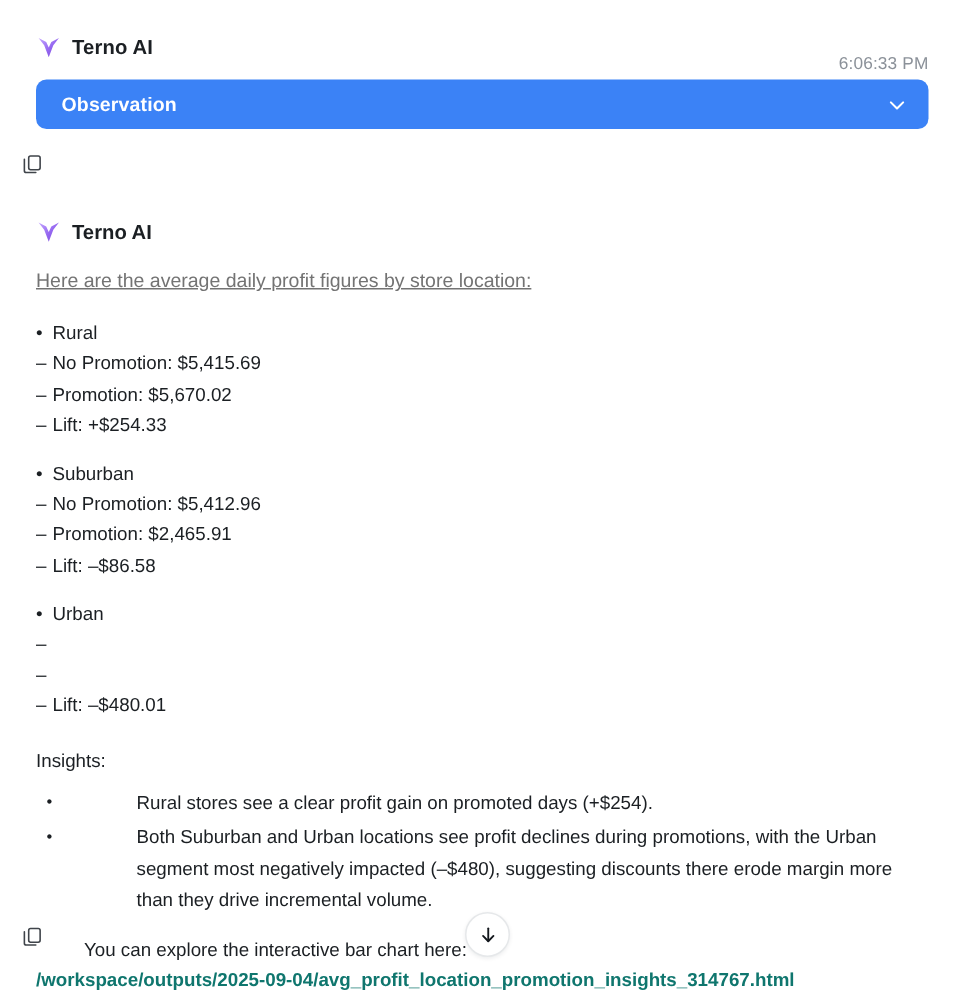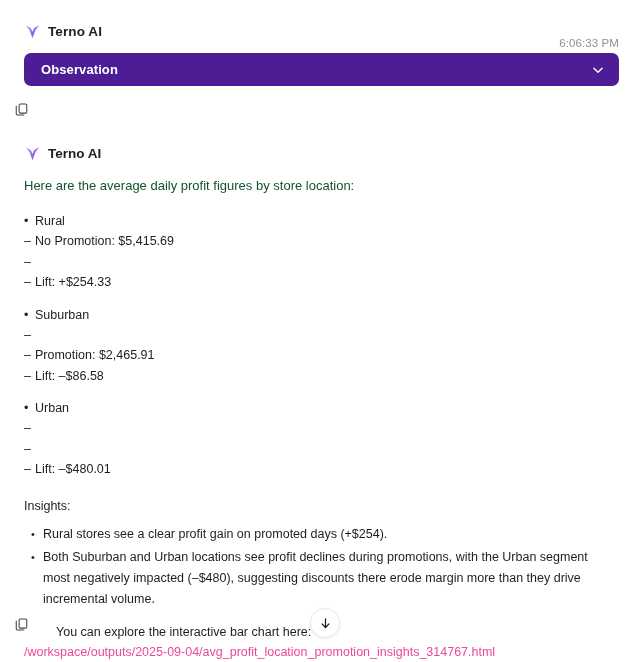--- a/index.html
+++ b/index.html
@@ -57,21 +57,21 @@
     display: inline-block;
     flex: 0 0 auto;
     line-height: 0;
   }
 
   
   .observation-wrap {
     padding: 9px 24px 0 24px;
   }
   .observation-bar {
-    background: #4c1d95;
+    background: #3b82f6;
     border-radius: 7px;
     height: 33px;
     display: flex;
     align-items: center;
     justify-content: space-between;
     padding: 0 14px 0 17px;
     box-sizing: border-box;
     cursor: pointer;
   }
   .observation-label {
@@ -110,22 +110,23 @@
   }
   .msg-brand-name {
     font-size: 13.5px;
     font-weight: bold;
     color: #1b1f23;
   }
 
   .intro-line {
     font-size: 13px;
     line-height: 19px;
-    color: #14532d;
+    color: #737373;
     margin: 0 0 16px 0;
+    text-decoration: underline;
   }
 
   .loc-group {
     margin-bottom: 12px;
   }
   .loc-title {
     font-size: 12.5px;
     line-height: 20px;
     color: #1b1f23;
     display: flex;
@@ -170,36 +171,38 @@
     flex: 0 0 19px;
     text-align: left;
     padding-left: 7px;
     box-sizing: border-box;
     font-size: 11px;
     line-height: 21px;
   }
   .insight-text {
     flex: 1 1 auto;
     padding-right: 8px;
+    margin-left: 48px;
   }
 
   .closing {
     margin-top: 12px;
   }
   .closing-line {
     font-size: 12.5px;
     line-height: 20.5px;
     color: #1b1f23;
     margin-left: 32px;
   }
   .path-line {
     font-size: 12.5px;
     line-height: 20.5px;
-    color: #ec4899;
+    color: #0f766e;
     word-break: break-all;
+    font-weight: bold;
   }
 
   
   .footer {
     position: absolute;
     left: 0;
     right: 0;
     bottom: 20px;
     height: 34px;
   }
@@ -298,34 +301,36 @@
       <div class="loc-title">
         <span class="bullet">•</span>
         <span>Rural</span>
       </div>
       <div class="loc-sub">
         <span class="dash">–</span>
         <span>No Promotion: $5,415.69</span>
       </div>
       <div class="loc-sub">
         <span class="dash">–</span>
+        <span>Promotion: $5,670.02</span>
       </div>
       <div class="loc-sub">
         <span class="dash">–</span>
         <span>Lift: +$254.33</span>
       </div>
     </div>
 
     <div class="loc-group">
       <div class="loc-title">
         <span class="bullet">•</span>
         <span>Suburban</span>
       </div>
       <div class="loc-sub">
         <span class="dash">–</span>
+        <span>No Promotion: $5,412.96</span>
       </div>
       <div class="loc-sub">
         <span class="dash">–</span>
         <span>Promotion: $2,465.91</span>
       </div>
       <div class="loc-sub">
         <span class="dash">–</span>
         <span>Lift: –$86.58</span>
       </div>
     </div>

